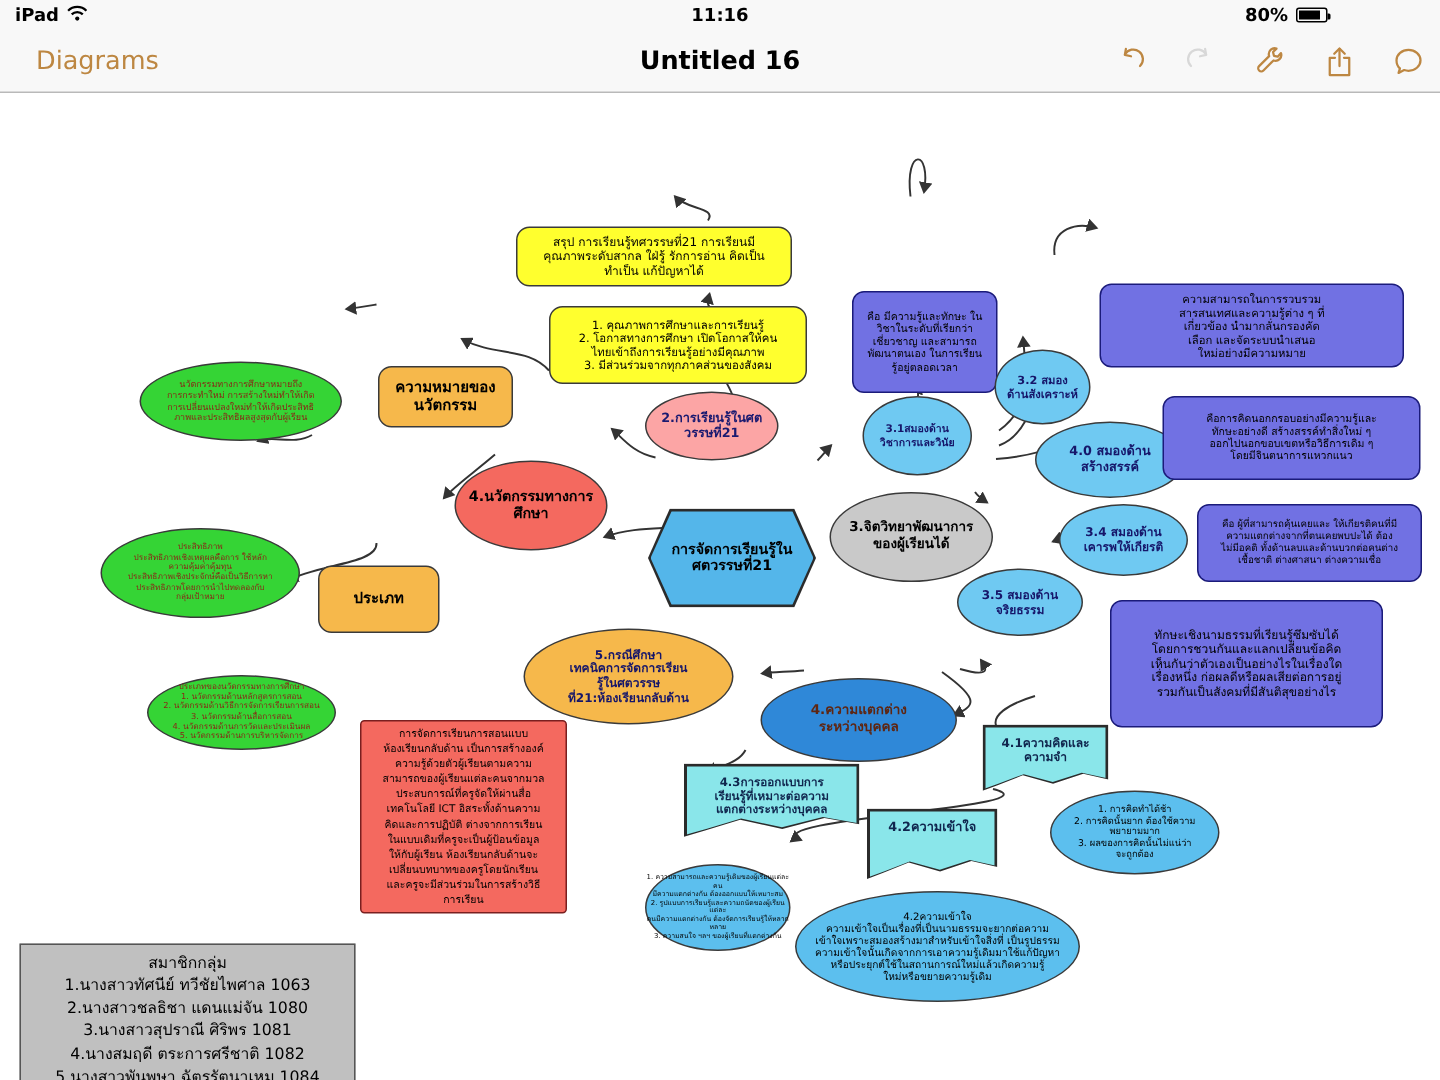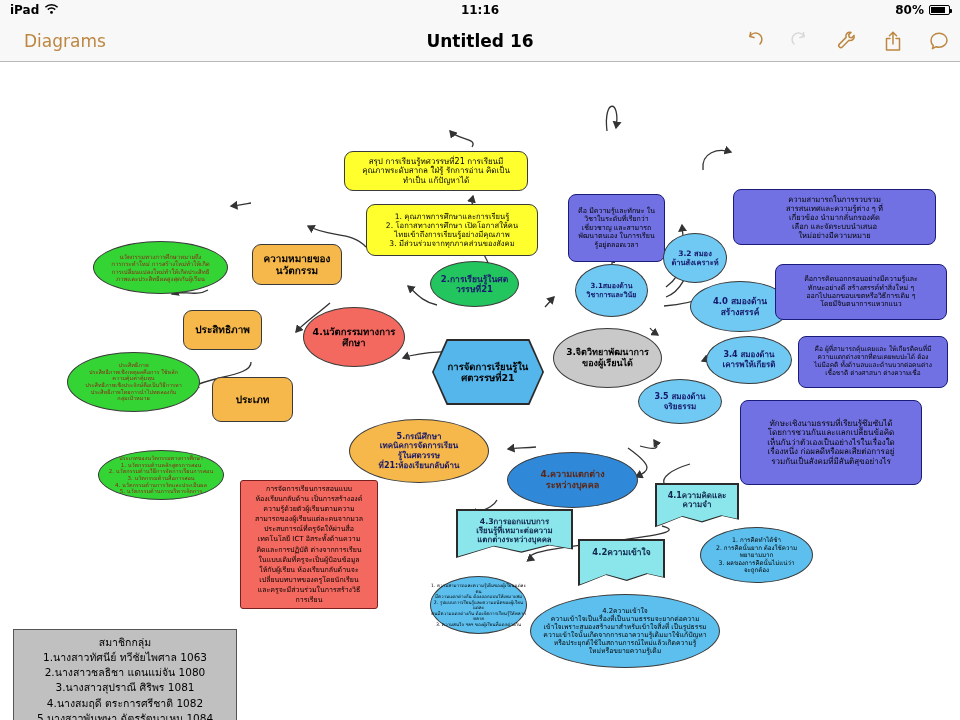--- a/index.html
+++ b/index.html
@@ -4,21 +4,21 @@
 <style>
   * { margin:0; padding:0; box-sizing:border-box; }
   html,body { width:960px; height:720px; background:#fff; font-family:"DejaVu Sans", sans-serif; }
   #screen { position:relative; width:960px; height:720px; overflow:hidden; background:#fff; }
 
   
   #statusbar { position:absolute; left:0; top:0; width:960px; height:20px; background:#f8f8f8;
     display:flex; align-items:center; justify-content:space-between; padding:0 10px;
     font-size:12px; font-weight:bold; color:#000; }
   #statusbar .side { width:120px; display:flex; align-items:center; gap:5px; }
-  #statusbar .side.right { justify-content:flex-end; }
+  #statusbar .side.right { justify-content:flex-start; }
   .battery { display:inline-block; position:relative; width:21px; height:10px;
     border:1px solid #000; border-radius:2px; }
   .battery::before { content:""; position:absolute; left:1px; top:1px; bottom:1px; width:14px; background:#000; }
   .battery::after { content:""; position:absolute; right:-3px; top:2.5px; width:2px; height:4px; background:#000; border-radius:0 1px 1px 0; }
 
   
   #navbar { position:absolute; left:0; top:20px; width:960px; height:42px; background:#f8f8f8;
     border-bottom:1px solid #b9b9b9; display:flex; align-items:center; }
   #nav-back { color:#bd8742; font-size:17px; margin-left:24px; cursor:pointer; }
   #nav-title { position:absolute; left:0; right:0; text-align:center; font-size:17px; font-weight:bold; color:#000; }
@@ -31,21 +31,21 @@
   #canvas { position:absolute; left:0; top:62px; width:960px; height:658px; background:#fff; }
   #wires { position:absolute; left:0; top:0; width:960px; height:658px; z-index:1; }
   .node { position:absolute; z-index:2; display:flex; align-items:center; justify-content:center;
     text-align:center; white-space:pre-line; color:#000; line-height:1.2; cursor:pointer; }
   .rect    { border:1.6px solid #3a3a3a; border-radius:9px; }
   .ellipse { border:1.6px solid #3a3a3a; border-radius:50%; }
   .yellow  { background:#ffff2e; }
   .orangebx{ background:#f6b84b; font-weight:bold; }
   .greenel { background:#35d435; color:#8b2416; }
   .redel   { background:#f4695f; font-weight:bold; }
-  .lime    { background:#22c55e; color:#1a1a70; font-weight:bold;text-align:center; }
+  .lime    { background:#fca5a5; color:#1a1a70; font-weight:bold;text-align:center; }
   .grayel  { background:#c9c9c9; font-weight:bold; }
   .purplebx{ background:#7171e3; border-color:#1b1b7a; border-radius:8px; border-style:solid; border-width:1.6px; }
   .skyel   { background:#6fc9f2; color:#16166a; font-weight:bold; }
   .blueel  { background:#2f88d8; color:#5e2612; font-weight:bold; }
   .cyanel  { background:#5cbfee; }
   .redbx   { background:#f4695f; border:1.6px solid #7a1f1f; border-radius:3px; }
   .graybx  { background:#c0c0c0; border:1.6px solid #555; }
 
   
   .hex-outer { clip-path:polygon(13% 0,87% 0,100% 50%,87% 100%,13% 100%,0 50%); background:#2b2b2b; }
@@ -201,21 +201,20 @@
 3. มีส่วนร่วมจากทุกภาคส่วนของสังคม</div>
 
     <div class="node ellipse greenel" id="n-green-meaning">นวัตกรรมทางการศึกษาหมายถึง
 การกระทำใหม่ การสร้างใหม่ทำให้เกิด
 การเปลี่ยนแปลงใหม่ทำให้เกิดประสิทธิ
 ภาพและประสิทธิผลสูงสุดกับผู้เรียน</div>
     <div class="node rect orangebx" id="n-box-meaning">ความหมายของ
 นวัตกรรม</div>
     <div class="node ellipse redel" id="n-red6">4.นวัตกรรมทางการ
 ศึกษา</div>
-    <div class="node rect orangebx" id="n-box-eff">ประสิทธิภาพ</div>
     <div class="node ellipse greenel" id="n-green-eff">ประสิทธิภาพ
 ประสิทธิภาพเชิงเหตุผลคือการ ใช้หลัก
 ความคุ้มค่าคุ้มทุน
 ประสิทธิภาพเชิงประจักษ์คือเป็นวิธีการหา
 ประสิทธิภาพโดยการนำไปทดลองกับ
 กลุ่มเป้าหมาย</div>
     <div class="node rect orangebx" id="n-box-type">ประเภท</div>
     <div class="node ellipse greenel" id="n-green-type">ประเภทของนวัตกรรมทางการศึกษา
 1. นวัตกรรมด้านหลักสูตรการสอน
 2. นวัตกรรมด้านวิธีการจัดการเรียนการสอน

